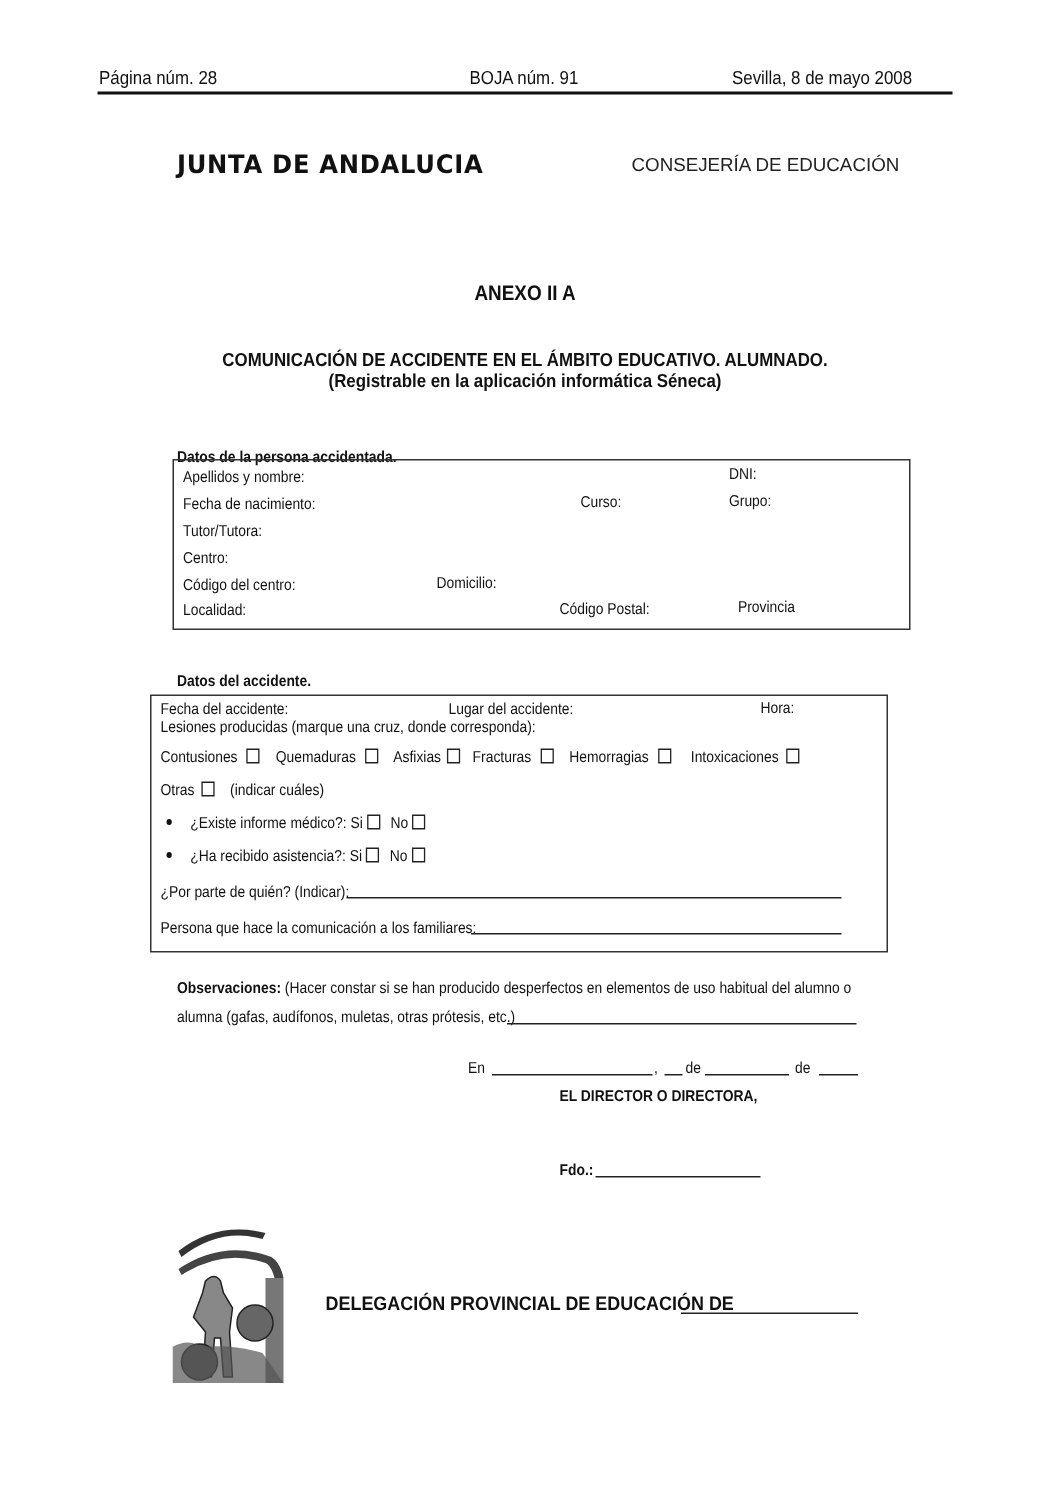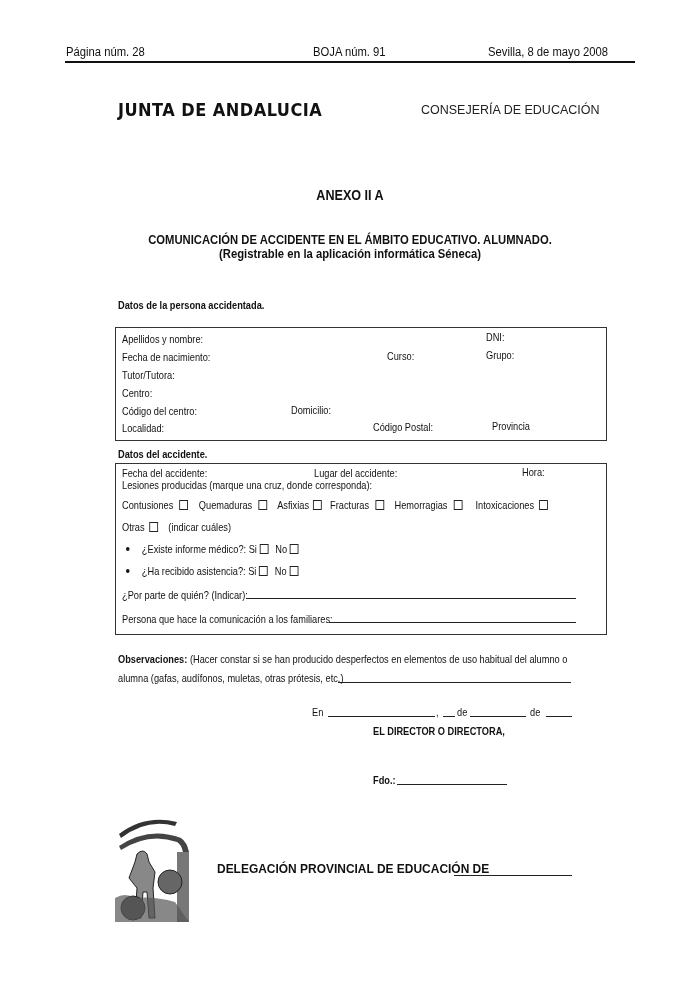--- a/index.html
+++ b/index.html
@@ -27,37 +27,37 @@
 <div class="hdr-rule"></div>
 
 <div class="abs junta" style="left:118px;top:100px;">JUNTA DE ANDALUCIA</div>
 <div class="abs conse" style="left:421px;top:103px;">CONSEJERÍA DE EDUCACIÓN</div>
 
 <div class="abs title-b" style="left:0;width:700px;text-align:center;top:187px;font-size:14px;">ANEXO II A</div>
 <div class="abs title-b" style="left:0;width:700px;text-align:center;top:233px;font-size:12.5px;">COMUNICACIÓN DE ACCIDENTE EN EL ÁMBITO EDUCATIVO.  ALUMNADO.</div>
 <div class="abs title-b" style="left:0;width:700px;text-align:center;top:247px;font-size:12.5px;">(Registrable en la aplicación informática Séneca)</div>
 
 <div class="abs small-b" style="left:118px;top:299px;">Datos de la persona  accidentada.</div>
-<div class="box" style="left:115px;top:327px;width:490px;height:112px;">
+<div class="box" style="left:115px;top:306px;width:490px;height:112px;">
   <div class="abs small" style="left:6px;top:5px;">Apellidos y nombre:</div>
   <div class="abs small" style="left:370px;top:3px;">DNI:</div>
   <div class="abs small" style="left:6px;top:23px;">Fecha de nacimiento:</div>
   <div class="abs small" style="left:271px;top:22px;">Curso:</div>
   <div class="abs small" style="left:370px;top:21px;">Grupo:</div>
   <div class="abs small" style="left:6px;top:41px;">Tutor/Tutora:</div>
   <div class="abs small" style="left:6px;top:59px;">Centro:</div>
   <div class="abs small" style="left:6px;top:77px;">Código del centro:</div>
   <div class="abs small" style="left:175px;top:76px;">Domicilio:</div>
   <div class="abs small" style="left:6px;top:94px;">Localidad:</div>
   <div class="abs small" style="left:257px;top:93px;">Código Postal:</div>
   <div class="abs small" style="left:376px;top:92px;">Provincia</div>
 </div>
 
 <div class="abs small-b" style="left:118px;top:448px;">Datos del accidente.</div>
-<div class="box" style="left:115px;top:463px;width:490px;height:170px;">
+<div class="box" style="left:100px;top:463px;width:490px;height:170px;">
   <div class="abs small" style="left:6px;top:3px;">Fecha del accidente:</div>
   <div class="abs small" style="left:198px;top:3px;">Lugar del accidente:</div>
   <div class="abs small" style="left:406px;top:2px;">Hora:</div>
   <div class="abs small" style="left:6px;top:15px;">Lesiones producidas (marque una cruz, donde corresponda):</div>
 
   <div class="abs small" style="left:6px;top:35px;">
     <span>Contusiones</span><span class="cb" style="margin-left:7px;margin-right:9px;"></span>
     <span>Quemaduras</span><span class="cb" style="margin-left:7px;margin-right:9px;"></span>
     <span>Asfixias</span><span class="cb" style="margin-left:4px;margin-right:7px;"></span>
     <span>Fracturas</span><span class="cb" style="margin-left:7px;margin-right:9px;"></span>

